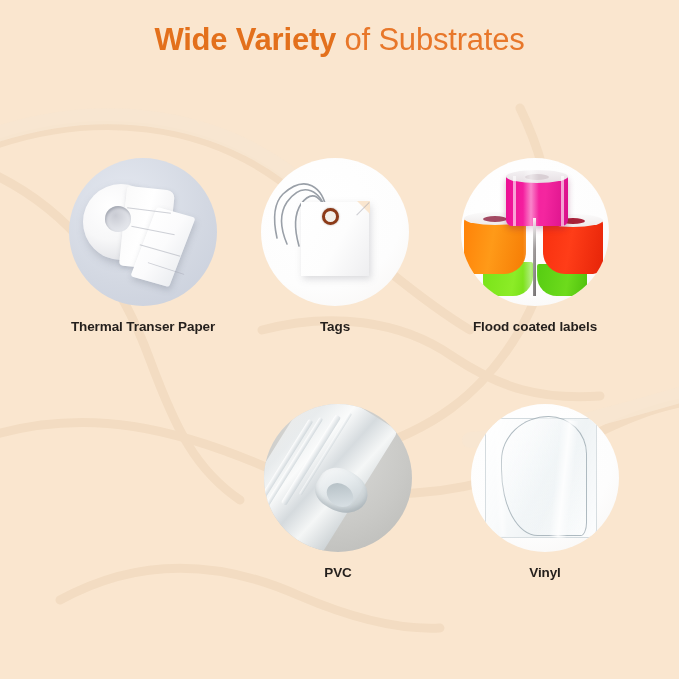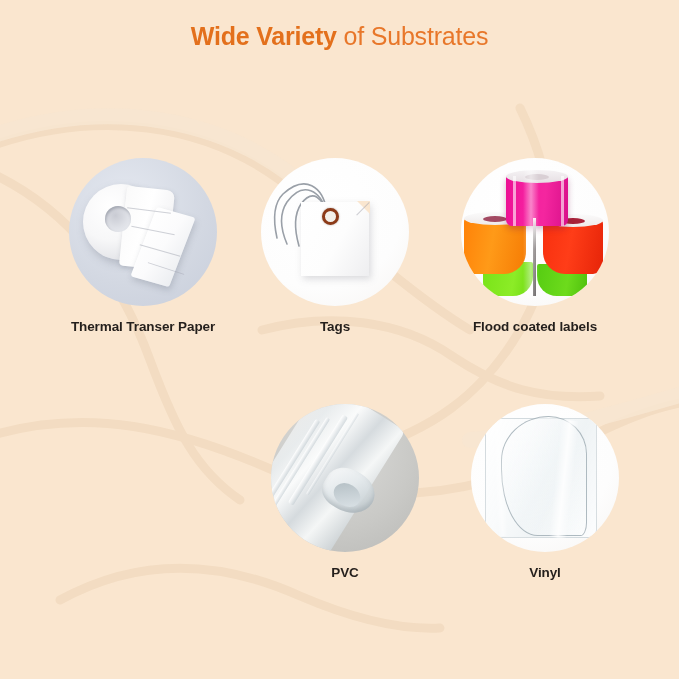--- a/index.html
+++ b/index.html
@@ -34,21 +34,21 @@
   
   .title-wrap {
     position: absolute;
     top: 24px;
     left: 0;
     width: 679px;
     text-align: center;
     line-height: 1;
   }
   .title-text {
-    font-size: 25px;
+    font-size: 31px;
     letter-spacing: -0.2px;
     white-space: nowrap;
   }
   .title-strong {
     font-weight: bold;
     color: #e3701c;
   }
   .title-light {
     font-weight: normal;
     color: #e8772a;
@@ -80,21 +80,21 @@
     line-height: 1.28;
     letter-spacing: -0.1px;
     text-align: center;
   }
 
   
   #cell-thermal { left: 43px;  top: 158px; }
   #cell-tags    { left: 235px; top: 158px; }
   #cell-flood   { left: 435px; top: 158px; }
   #cell-opp     { left: 55px;  top: 404px; }
-  #cell-pvc     { left: 245px; top: 404px; }
+  #cell-pvc     { left: 238px; top: 404px; }
   #cell-vinyl   { left: 445px; top: 404px; }
 
   
   .disc-bluegray { background: radial-gradient(circle at 38% 30%, #e4e8f0 0%, #d3d8e2 58%, #c8cedb 100%); }
   .disc-white    { background: radial-gradient(circle at 40% 32%, #ffffff 0%, #fdfdfd 62%, #f6f4f2 100%); }
   .disc-gray     { background: radial-gradient(circle at 42% 30%, #dcdcda 0%, #c9c9c6 60%, #b9b9b6 100%); }
 
   .art { position: absolute; inset: 0; }
 
   

